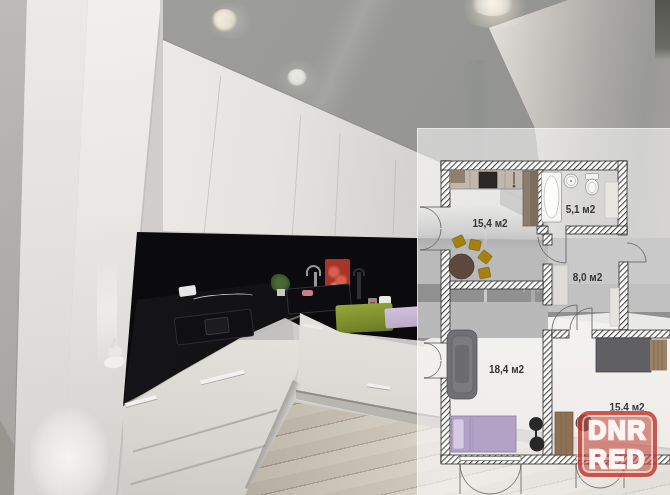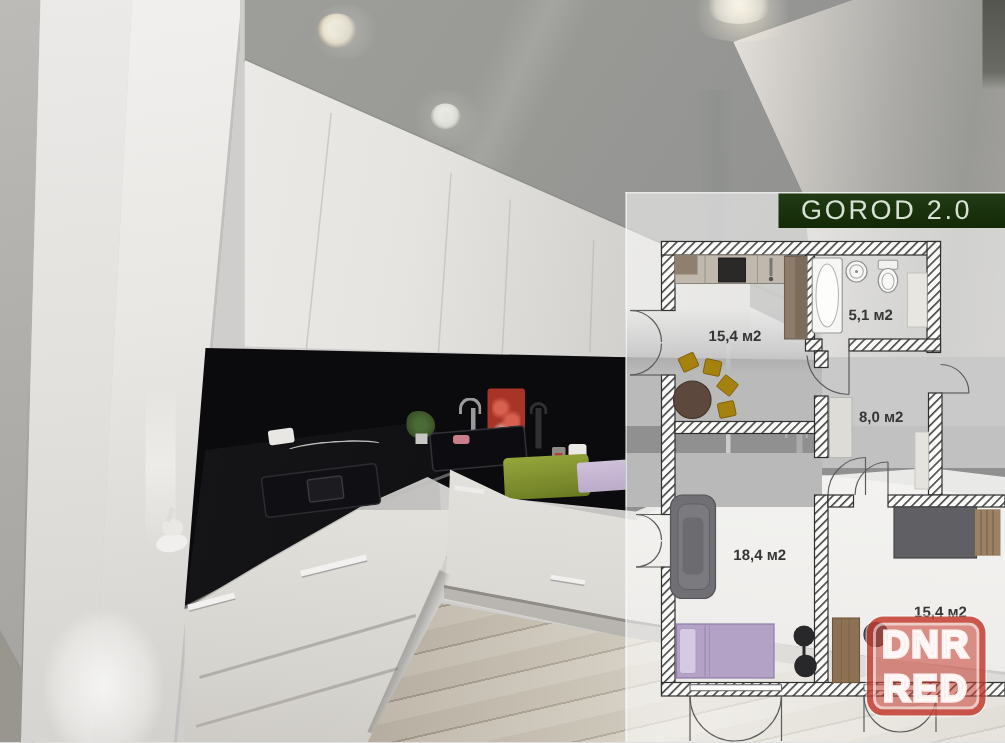--- a/index.html
+++ b/index.html
@@ -223,16 +223,15 @@
 
 <g font-family="Liberation Sans, sans-serif" font-size="10" font-weight="bold" fill="#363636" text-anchor="middle">
 <text x="490" y="227">15,4 м2</text>
 <text x="580.5" y="213">5,1 м2</text>
 <text x="587.5" y="281">8,0 м2</text>
 <text x="506.5" y="373">18,4 м2</text>
 <text x="627" y="411">15,4 м2</text>
 </g>
 </svg>
 
-<div class="abs" style="left:519px;top:129px;width:151px;height:23px;background:linear-gradient(180deg,#203b15,#142906);color:#d7e2d4;font-size:18px;line-height:23px;letter-spacing:1.8px;padding-left:15px;box-sizing:border-box">GOROD 2.0</div>
 
 <div class="abs" style="left:578px;top:411px;width:79px;height:66px;box-sizing:border-box;border-radius:11px;border:4px solid rgba(193,52,40,0.62);background:rgba(198,62,50,0.55);box-shadow:inset 0 0 0 2px rgba(255,255,255,0.55),0 0 0 1px rgba(255,255,255,0.45);color:rgba(255,251,249,0.9);font-weight:bold;font-size:25px;line-height:29px;text-align:center;letter-spacing:1.5px;padding-top:1px;-webkit-text-stroke:2.3px rgba(255,251,249,0.9)">DNR<br>RED</div>
 
 </div>
 </body></html>

